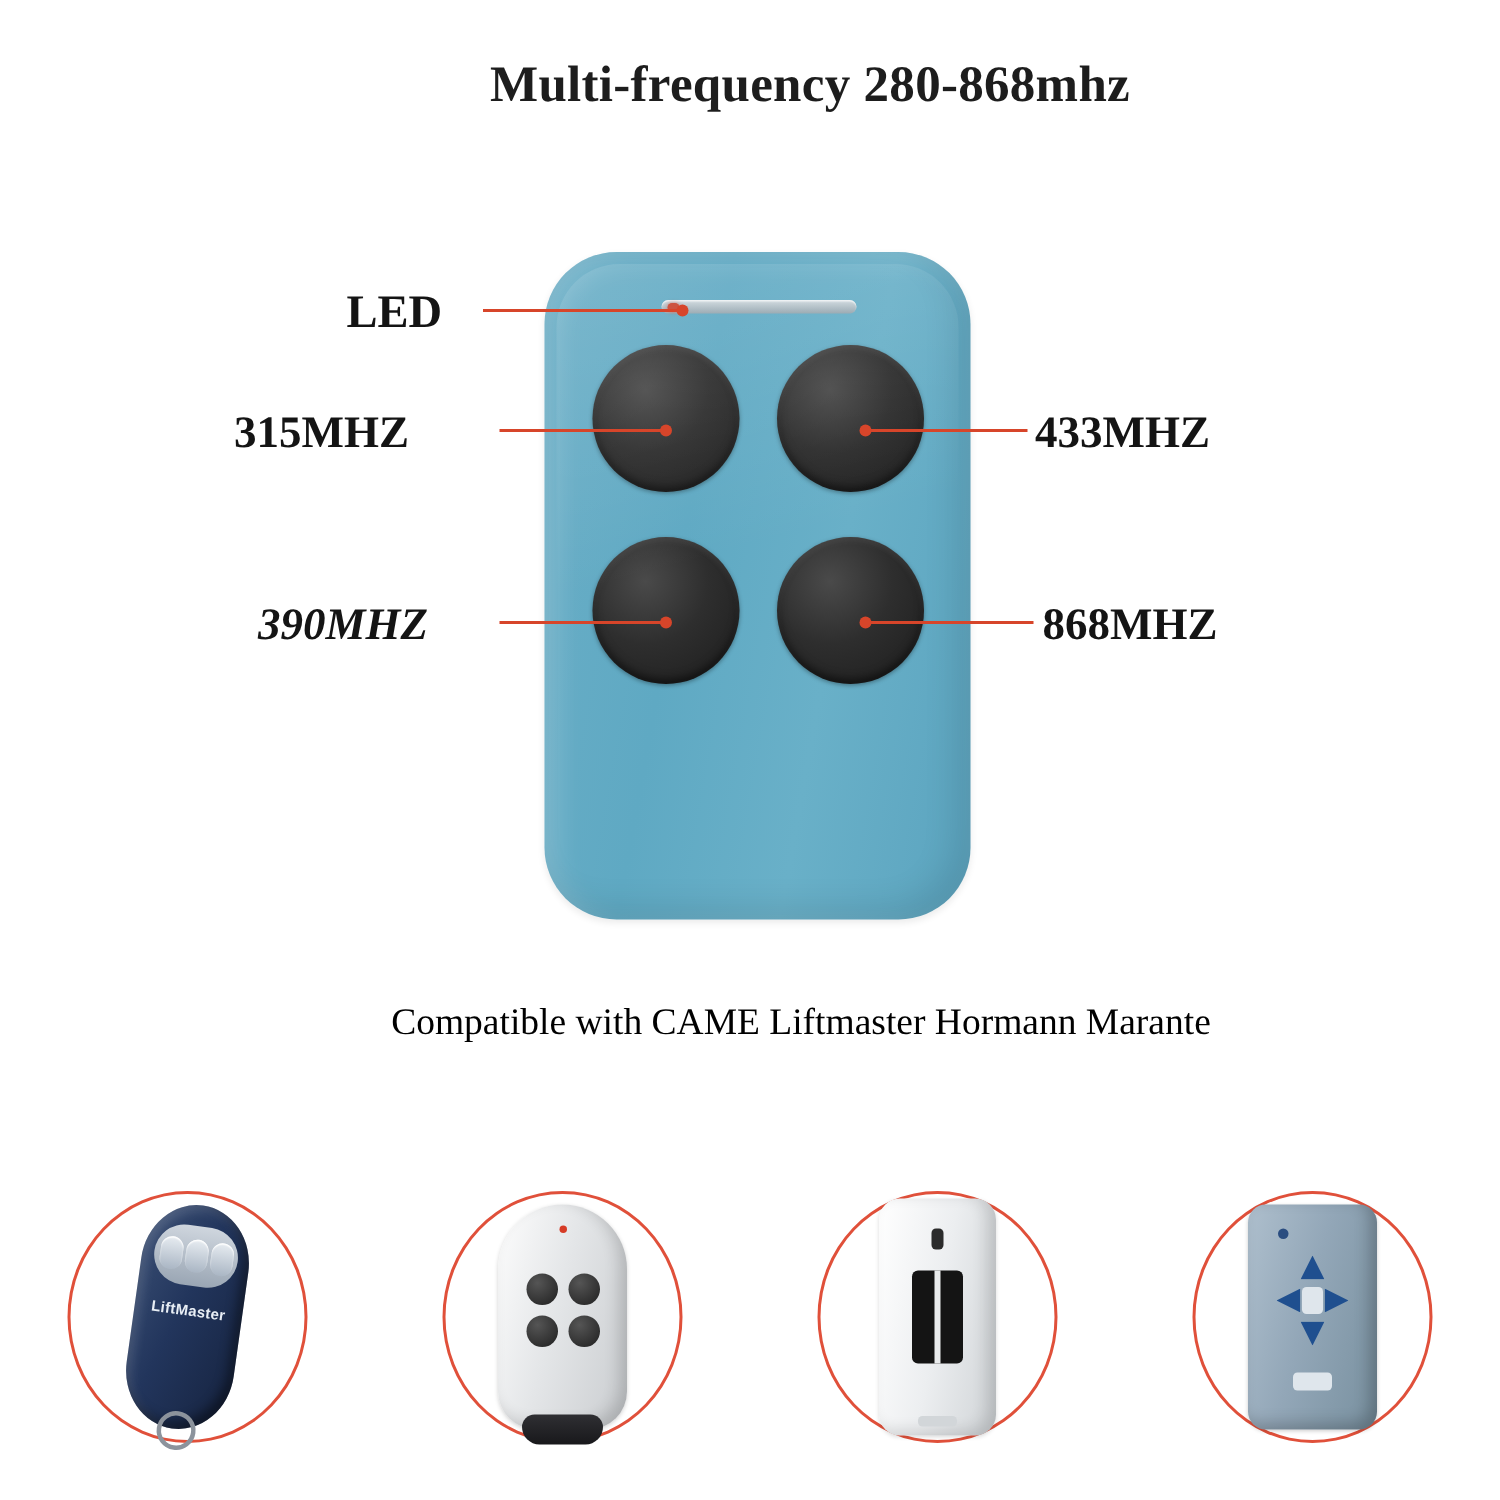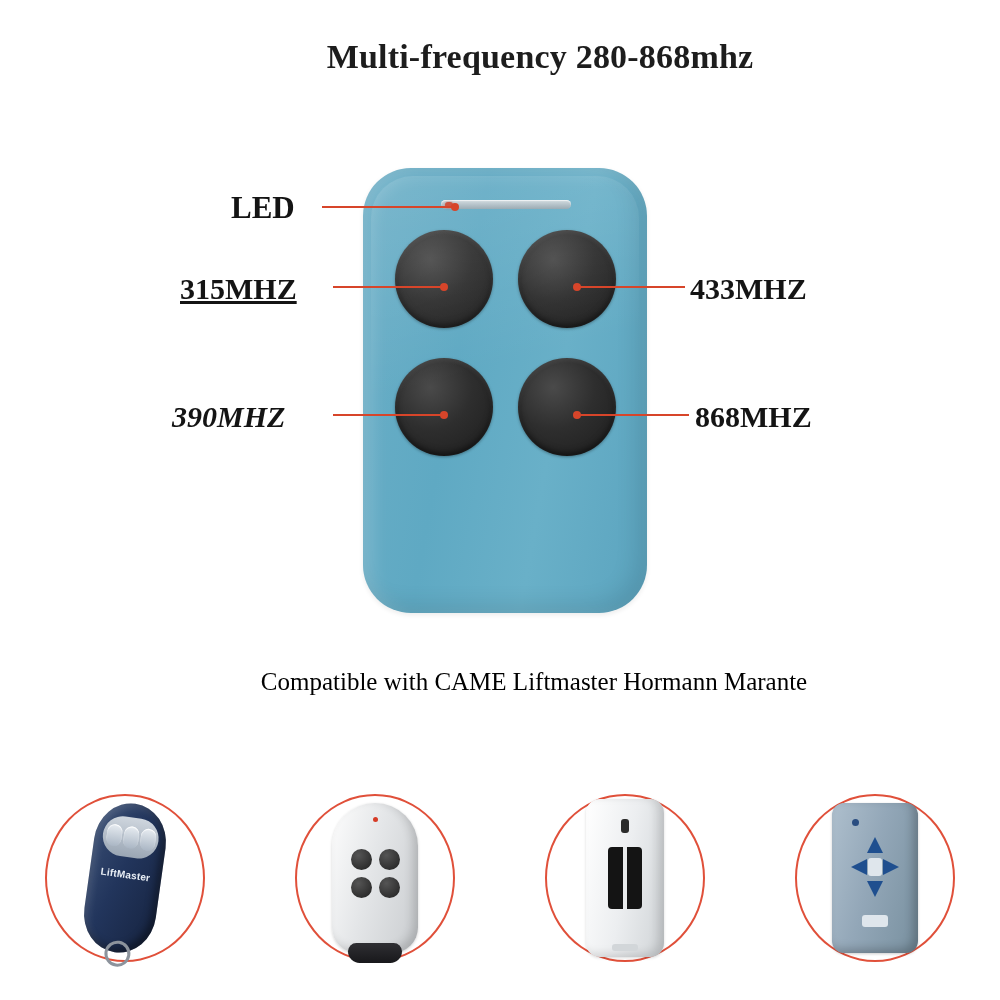--- a/index.html
+++ b/index.html
@@ -98,21 +98,21 @@
   
   .callout {
     position: absolute;
     font-family: "Liberation Serif", serif;
     font-weight: bold;
     font-size: 30px;
     color: #141414;
     white-space: nowrap;
   }
   .callout.led   { left: 231px; top: 190px; font-size: 31px; }
-  .callout.l315  { left: 180px; top: 272px; text-decoration: underline; }
+  .callout.l315  { left: 156px; top: 272px; }
   .callout.l390  { left: 172px; top: 400px; font-style: italic; }
   .callout.r433  { left: 690px; top: 272px; }
   .callout.r868  { left: 695px; top: 400px; }
 
   
   .leader {
     position: absolute;
     height: 2px;
     background: #d7452a;
   }

